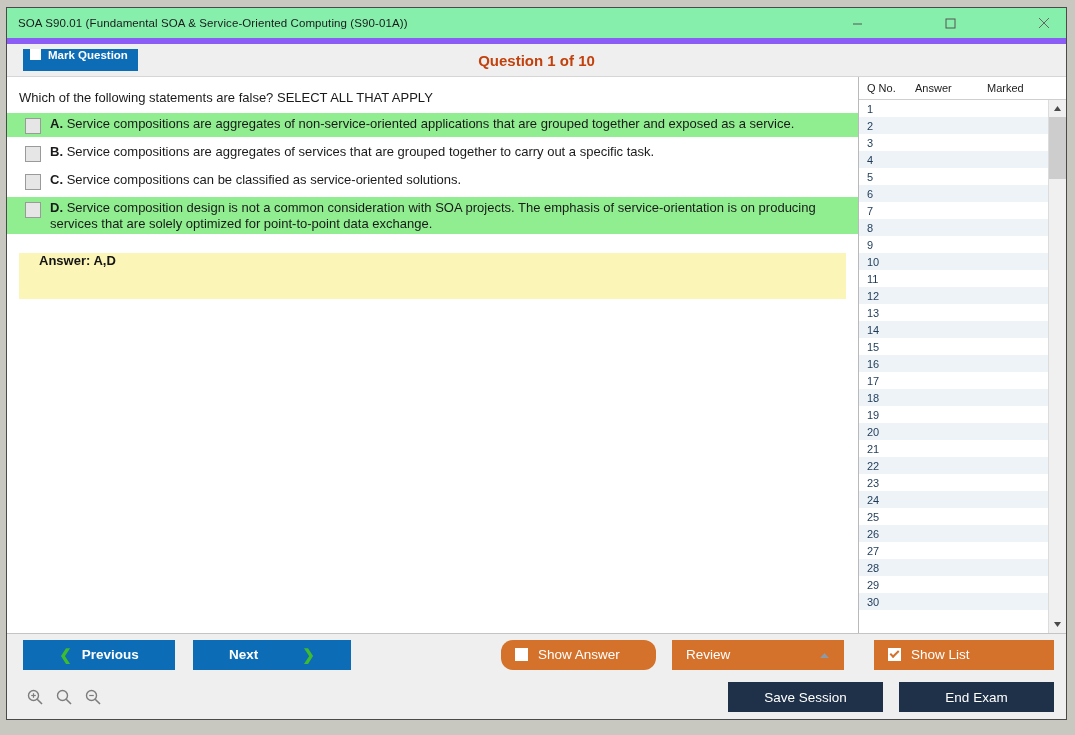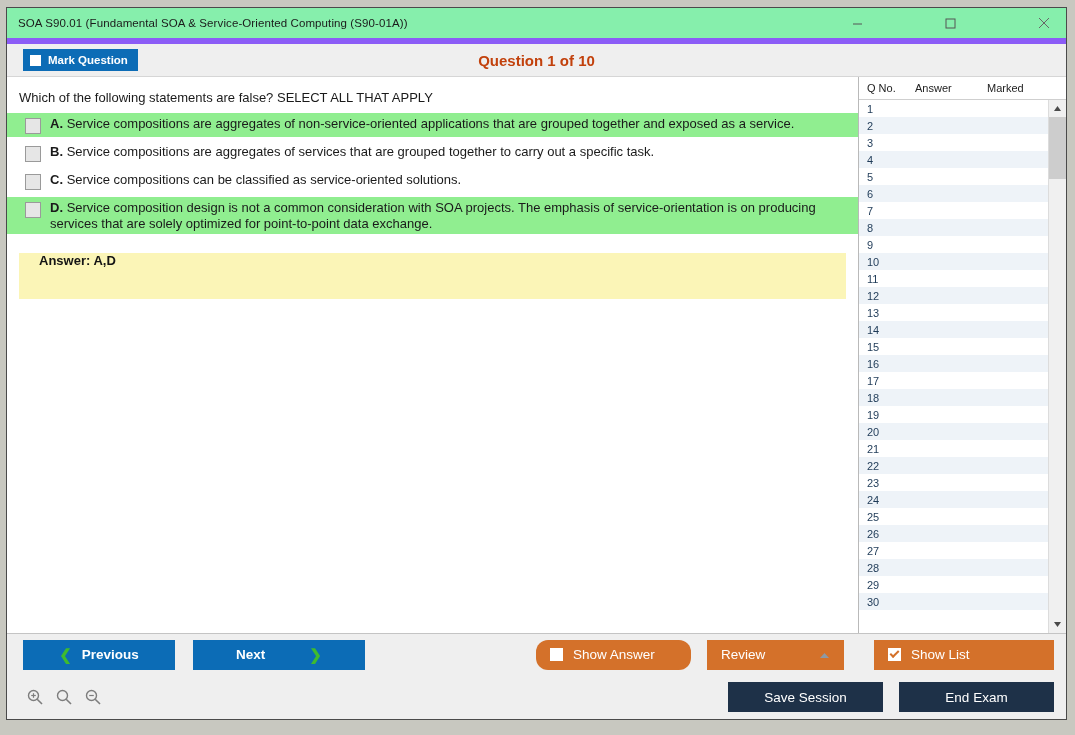--- a/index.html
+++ b/index.html
@@ -65,21 +65,21 @@
   }
   .mark-btn {
     margin-left: 16px;
     height: 22px;
     background: #0c6cb6;
     border: none;
     color: #ffffff;
     font-size: 11.5px;
     font-weight: bold;
     display: flex;
-    align-items: center;
+    align-items: flex-start;
     padding: 0 10px 0 7px;
     cursor: pointer;
   }
   .mark-box {
     width: 11px;
     height: 11px;
     background: #ffffff;
     margin-right: 7px;
     flex: none;
   }
@@ -244,35 +244,35 @@
     height: 30px;
     font-size: 13.5px;
     font-weight: bold;
     display: flex;
     align-items: center;
     justify-content: center;
     cursor: pointer;
     font-family: "Liberation Sans", sans-serif;
   }
   #btn-previous { width: 152px; }
-  #btn-next { width: 172px; margin-left: 18px; gap: 32px; }
+  #btn-next { width: 158px; margin-left: 18px; gap: 32px; }
   .chev { color: #3fbb2f; font-size: 15px; font-weight: bold; }
   .btn-orange {
     background: #d4712a;
     color: #ffffff;
     border: none;
     height: 30px;
     font-size: 13.5px;
     display: flex;
     align-items: center;
     cursor: pointer;
     font-family: "Liberation Sans", sans-serif;
   }
   #btn-show-answer { width: 155px; padding-left: 14px; border-radius: 12px; }
-  #btn-review { width: 137px; margin-left: 16px; padding-left: 14px; justify-content: space-between; padding-right: 14px; }
+  #btn-review { width: 172px; margin-left: 16px; padding-left: 14px; justify-content: space-between; padding-right: 14px; }
   #btn-show-list { width: 180px; margin-left: 30px; padding-left: 14px; align-items: center; }
   .ck {
     width: 13px; height: 13px;
     background: #ffffff;
     margin-right: 10px;
     flex: none;
     display: flex;
     align-items: center;
     justify-content: center;
   }

